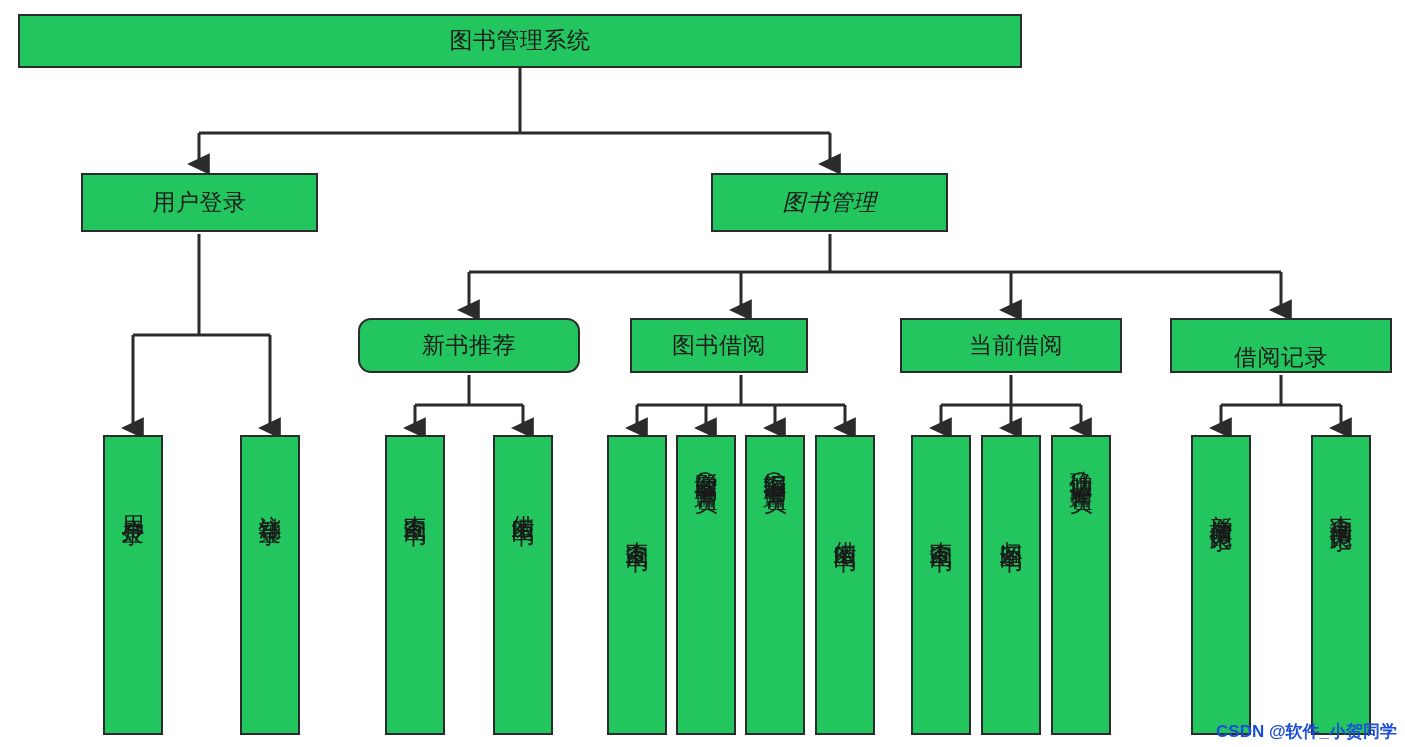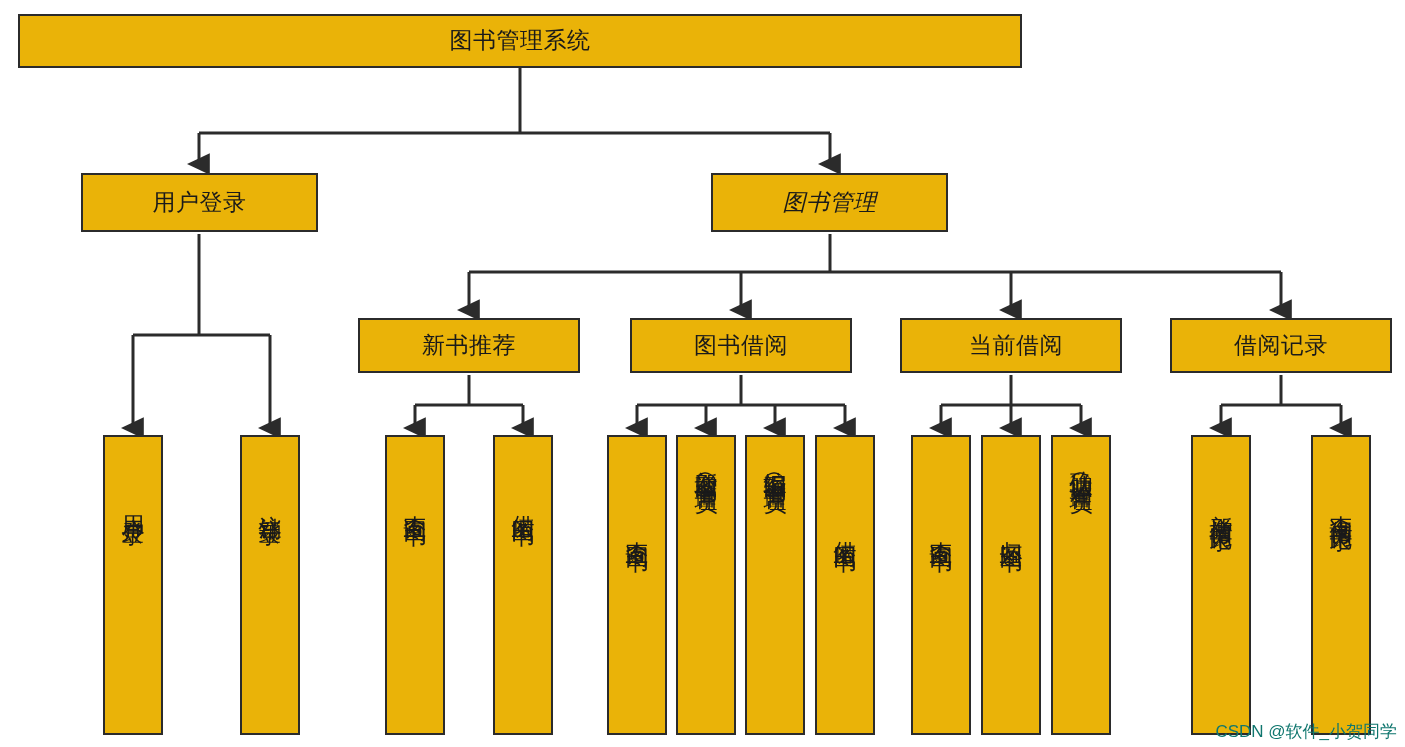--- a/index.html
+++ b/index.html
@@ -22,21 +22,21 @@
     position: absolute;
     left: 0;
     top: 0;
     width: 1405px;
     height: 747px;
     pointer-events: none;
   }
   .node {
     position: absolute;
     box-sizing: border-box;
-    background: #eab308;
+    background: #22c55e;
     border: 2px solid #2b2b2b;
     display: flex;
     align-items: center;
     justify-content: center;
     color: #1a1a1a;
   }
   .node-label {
     display: block;
     text-align: center;
     line-height: 1.18;
@@ -65,23 +65,24 @@
     margin-top: 78px;
   }
   .node.vertical.topish .node-label {
     margin-top: 8px;
   }
   #watermark {
     position: absolute;
     right: 8px;
     bottom: 4px;
     font-size: 17px;
-    color: #0f766e;
+    color: #1d4ed8;
     white-space: nowrap;
     user-select: none;
+    font-weight: bold;
   }
 </style>
 </head>
 <body>
 
 <div id="diagram-root">
 
   <svg id="edge-layer" viewBox="0 0 1405 747">
     <defs>
       <marker id="arrow" markerWidth="9" markerHeight="9" refX="4.2" refY="4.2" orient="auto" markerUnits="strokeWidth">
@@ -148,30 +149,30 @@
     <span class="node-label">图书管理系统</span>
   </div>
 
   <div class="node horizontal" style="left:81px; top:173px; width:237px; height:59px;">
     <span class="node-label">用户登录</span>
   </div>
   <div class="node horizontal" style="left:711px; top:173px; width:237px; height:59px;font-style:italic;">
     <span class="node-label">图书管理</span>
   </div>
 
-  <div class="node horizontal" style="left:358px; top:318px; width:222px; height:55px;">
+  <div class="node horizontal" style="left:358px; top:318px; width:222px; height:55px;border-radius:13px;">
     <span class="node-label">新书推荐</span>
   </div>
-  <div class="node horizontal" style="left:630px; top:318px; width:222px; height:55px;">
+  <div class="node horizontal" style="left:630px; top:318px; width:178px; height:55px;">
     <span class="node-label">图书借阅</span>
   </div>
   <div class="node horizontal" style="left:900px; top:318px; width:222px; height:55px;padding-left:10px;">
     <span class="node-label">当前借阅</span>
   </div>
-  <div class="node horizontal" style="left:1170px; top:318px; width:222px; height:55px;">
+  <div class="node horizontal" style="left:1170px; top:318px; width:222px; height:55px;align-items:flex-end;">
     <span class="node-label">借阅记录</span>
   </div>
 
   <div class="node vertical mid" style="left:103px; top:435px; width:60px; height:300px;">
     <span class="node-label">用户登录</span>
   </div>
   <div class="node vertical mid" style="left:240px; top:435px; width:60px; height:300px;">
     <span class="node-label">注销登录</span>
   </div>
 

